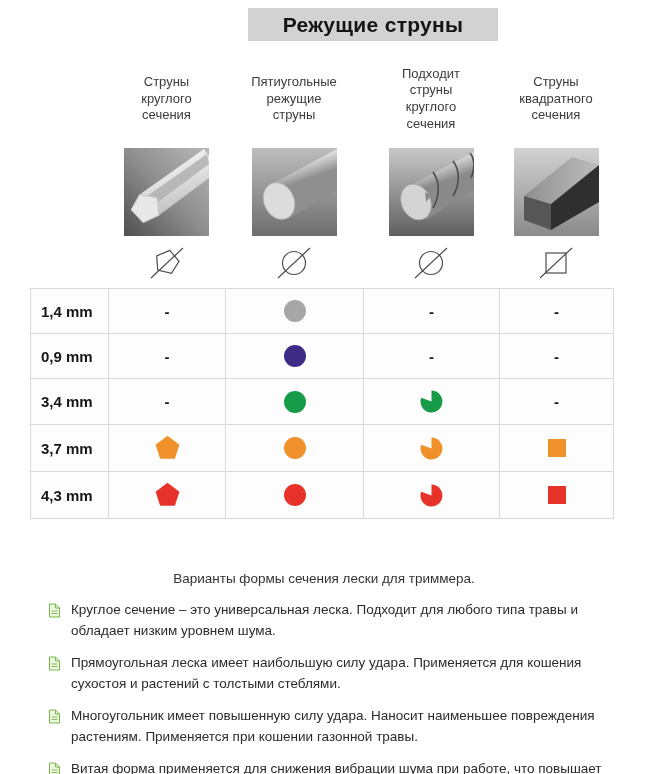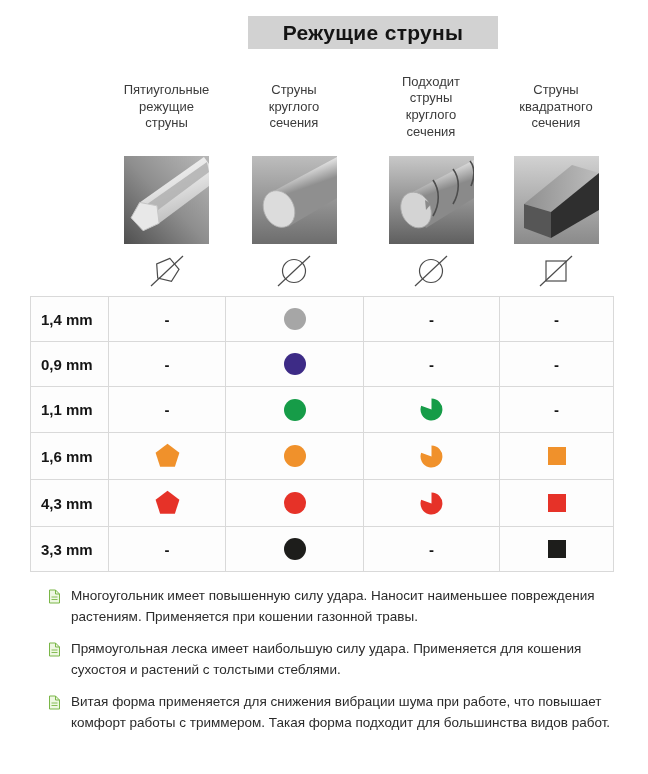--- a/index.html
+++ b/index.html
@@ -2,21 +2,21 @@
 <html><head>
 <meta charset="utf-8">
 <style>
   html,body { margin:0; padding:0; background:#ffffff; }
   .page {
     position:relative; width:648px; height:774px; overflow:hidden;
     background:#ffffff; font-family:"Liberation Sans", sans-serif; color:#2b2b2b;
   }
   
   .title-bar {
-    margin:16px 0 0 248px; width:250px; height:33px; background:#d2d2d2;
+    margin:8px 0 0 248px; width:250px; height:33px; background:#d2d2d2;
     text-align:center; line-height:33px; font-size:21px; font-weight:bold; color:#141414;
     letter-spacing:0.3px;
   }
   
   .cols {
     display:grid; grid-template-columns:78px 117px 138px 136px 114px;
     margin-left:30px; width:583px;
   }
   .hdr-row { margin-top:23px; min-height:70px; align-items:center; }
   .col-header { text-align:center; font-size:13px; line-height:1.28; color:#3b3b3b; display:flex; justify-content:center; }
@@ -54,24 +54,24 @@
 
 <div class="page">
 
   <div class="title-bar">
     <span>Режущие струны</span>
   </div>
 
   <div class="cols hdr-row">
     <div></div>
     <div class="col-header">
+        <span class="hw w1">Струны круглого сечения</span>
+      </div>
+    <div class="col-header">
         <span class="hw w0">Пятиугольные режущие струны</span>
-      </div>
-    <div class="col-header">
-        <span class="hw w1">Струны круглого сечения</span>
       </div>
     <div class="col-header">
         <span class="hw w2">Подходит струны круглого сечения</span>
       </div>
     <div class="col-header">
         <span class="hw w3">Струны квадратного сечения</span>
       </div>
   </div>
 
   <div class="cols photo-row">
@@ -213,36 +213,36 @@
           <td class="dash">-</td>
           <td>
             <svg width="24" height="24" viewBox="0 0 24 24">
               <circle cx="12" cy="12" r="11" fill="#3d2b86"></circle>
             </svg>
           </td>
           <td class="dash">-</td>
           <td class="dash">-</td>
         </tr>
         <tr>
-          <td class="size">1,1 mm</td>
+          <td class="size">3,4 mm</td>
           <td class="dash">-</td>
           <td>
             <svg width="24" height="24" viewBox="0 0 24 24">
               <circle cx="12" cy="12" r="11" fill="#169c48"></circle>
             </svg>
           </td>
           <td>
             <svg width="25" height="25" viewBox="0 0 24 24">
               <path d="M12 12 L12 1.5 A10.5 10.5 0 1 1 2.1 8.4 Z" fill="#169c48"></path>
             </svg>
           </td>
           <td class="dash">-</td>
         </tr>
         <tr>
-          <td class="size">1,6 mm</td>
+          <td class="size">3,7 mm</td>
           <td>
             <svg width="27" height="26" viewBox="0 0 24 24">
               <polygon points="12,0.8 1,8.9 5.2,21.9 18.8,21.9 23,8.9" fill="#f0912b"></polygon>
             </svg>
           </td>
           <td>
             <svg width="24" height="24" viewBox="0 0 24 24">
               <circle cx="12" cy="12" r="11" fill="#f0912b"></circle>
             </svg>
           </td>
@@ -273,50 +273,36 @@
             <svg width="25" height="25" viewBox="0 0 24 24">
               <path d="M12 12 L12 1.5 A10.5 10.5 0 1 1 2.1 8.4 Z" fill="#e63228"></path>
             </svg>
           </td>
           <td>
             <svg width="18" height="18" viewBox="0 0 18 18">
               <rect width="18" height="18" fill="#e63228"></rect>
             </svg>
           </td>
         </tr>
-        <tr>
-          <td class="size">3,3 mm</td>
-          <td class="dash">-</td>
-          <td>
-            <svg width="24" height="24" viewBox="0 0 24 24">
-              <circle cx="12" cy="12" r="11" fill="#1d1d1b"></circle>
-            </svg>
-          </td>
-          <td class="dash">-</td>
-          <td>
-            <svg width="18" height="18" viewBox="0 0 18 18">
-              <rect width="18" height="18" fill="#1d1d1b"></rect>
-            </svg>
-          </td>
-        </tr>
       </tbody>
   </table>
 
+  <p class="caption">Варианты формы сечения лески для триммера.</p>
 
   <ul class="notes">
     <li>
       <span class="doc-icon">
         <svg width="13" height="15" viewBox="0 0 13 15">
             <path d="M1.5,1 h6 l4,4 v9 h-10 z" fill="#eef7e2" stroke="#7ab648" stroke-width="1"></path>
             <path d="M7.5,1 v4 h4" fill="none" stroke="#7ab648" stroke-width="1"></path>
             <line x1="3.5" y1="8" x2="9.5" y2="8" stroke="#7ab648" stroke-width="0.9"></line>
             <line x1="3.5" y1="10.5" x2="9.5" y2="10.5" stroke="#7ab648" stroke-width="0.9"></line>
           </svg>
       </span>
-      <span>Многоугольник имеет повышенную силу удара. Наносит наименьшее повреждения растениям. Применяется при кошении газонной травы.</span>
+      <span>Круглое сечение – это универсальная леска. Подходит для любого типа травы и обладает низким уровнем шума.</span>
     </li>
     <li>
       <span class="doc-icon">
         <svg width="13" height="15" viewBox="0 0 13 15">
             <path d="M1.5,1 h6 l4,4 v9 h-10 z" fill="#eef7e2" stroke="#7ab648" stroke-width="1"></path>
             <path d="M7.5,1 v4 h4" fill="none" stroke="#7ab648" stroke-width="1"></path>
             <line x1="3.5" y1="8" x2="9.5" y2="8" stroke="#7ab648" stroke-width="0.9"></line>
             <line x1="3.5" y1="10.5" x2="9.5" y2="10.5" stroke="#7ab648" stroke-width="0.9"></line>
           </svg>
       </span>
@@ -324,17 +310,28 @@
     </li>
     <li>
       <span class="doc-icon">
         <svg width="13" height="15" viewBox="0 0 13 15">
             <path d="M1.5,1 h6 l4,4 v9 h-10 z" fill="#eef7e2" stroke="#7ab648" stroke-width="1"></path>
             <path d="M7.5,1 v4 h4" fill="none" stroke="#7ab648" stroke-width="1"></path>
             <line x1="3.5" y1="8" x2="9.5" y2="8" stroke="#7ab648" stroke-width="0.9"></line>
             <line x1="3.5" y1="10.5" x2="9.5" y2="10.5" stroke="#7ab648" stroke-width="0.9"></line>
           </svg>
       </span>
+      <span>Многоугольник имеет повышенную силу удара. Наносит наименьшее повреждения растениям. Применяется при кошении газонной травы.</span>
+    </li>
+    <li>
+      <span class="doc-icon">
+        <svg width="13" height="15" viewBox="0 0 13 15">
+            <path d="M1.5,1 h6 l4,4 v9 h-10 z" fill="#eef7e2" stroke="#7ab648" stroke-width="1"></path>
+            <path d="M7.5,1 v4 h4" fill="none" stroke="#7ab648" stroke-width="1"></path>
+            <line x1="3.5" y1="8" x2="9.5" y2="8" stroke="#7ab648" stroke-width="0.9"></line>
+            <line x1="3.5" y1="10.5" x2="9.5" y2="10.5" stroke="#7ab648" stroke-width="0.9"></line>
+          </svg>
+      </span>
       <span>Витая форма применяется для снижения вибрации шума при работе, что повышает комфорт работы с триммером. Такая форма подходит для большинства видов работ.</span>
     </li>
   </ul>
 
 </div>
 
 </body></html>

